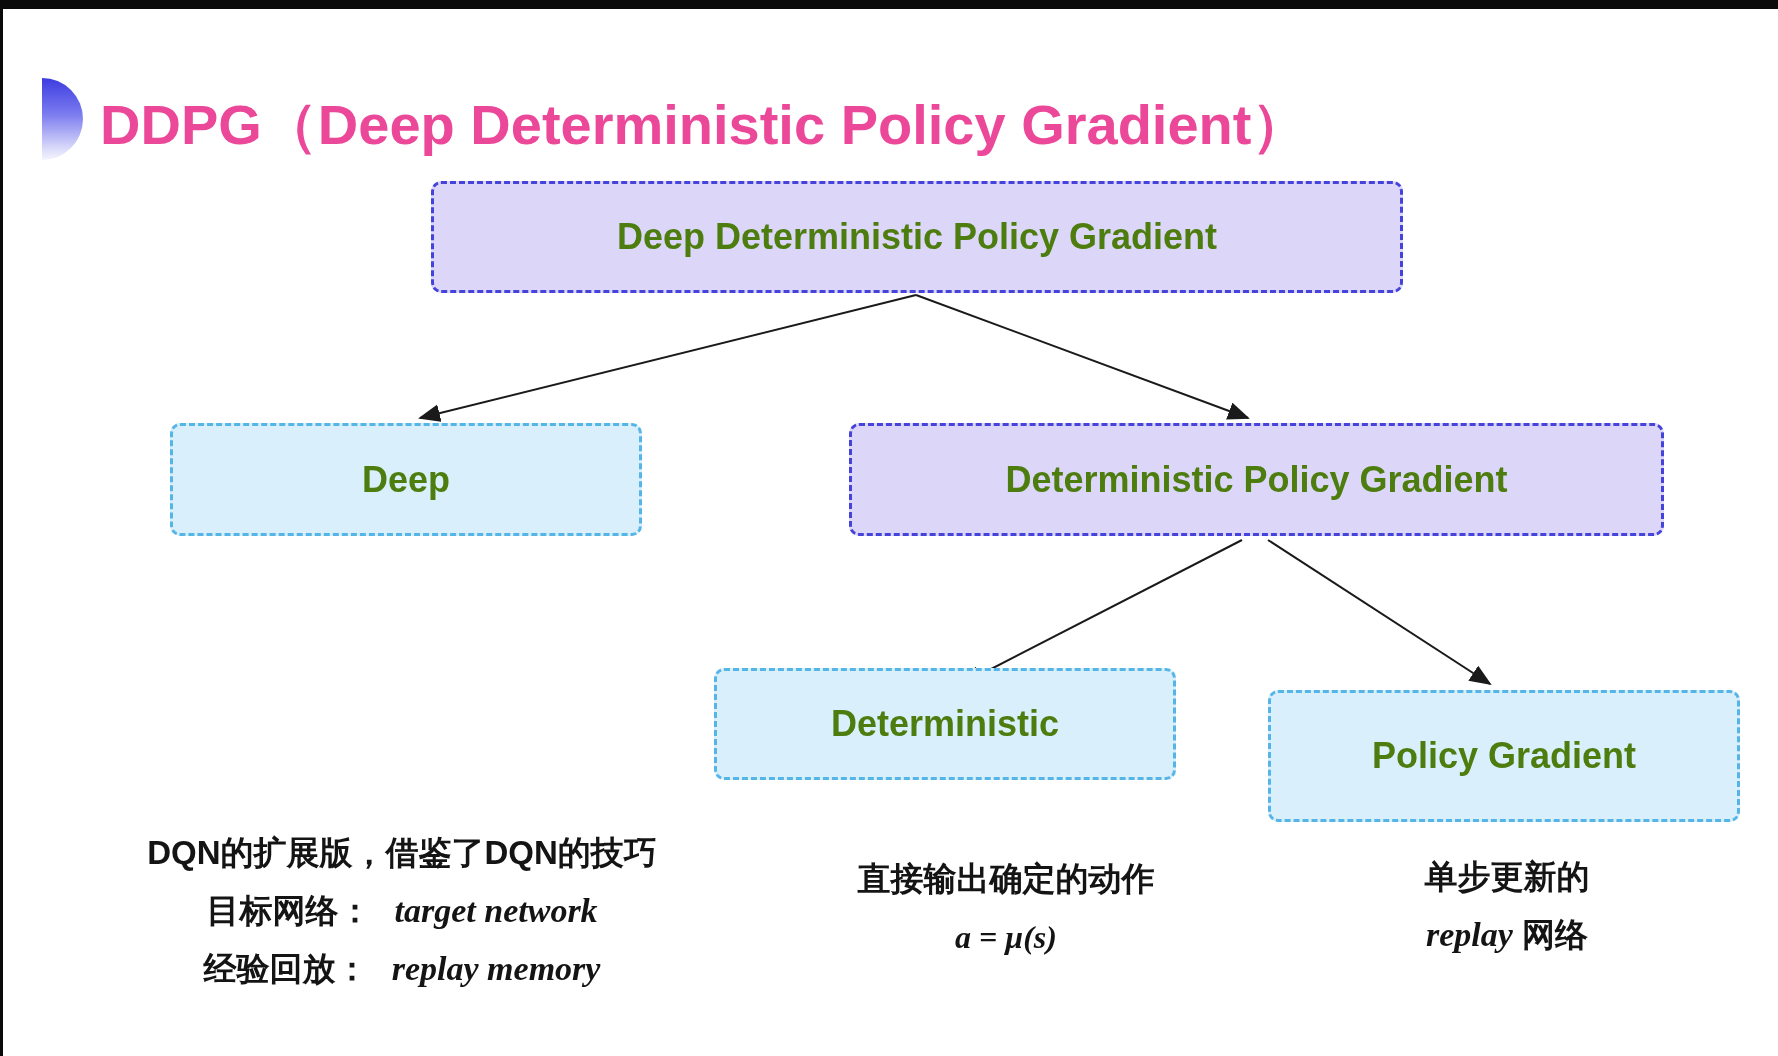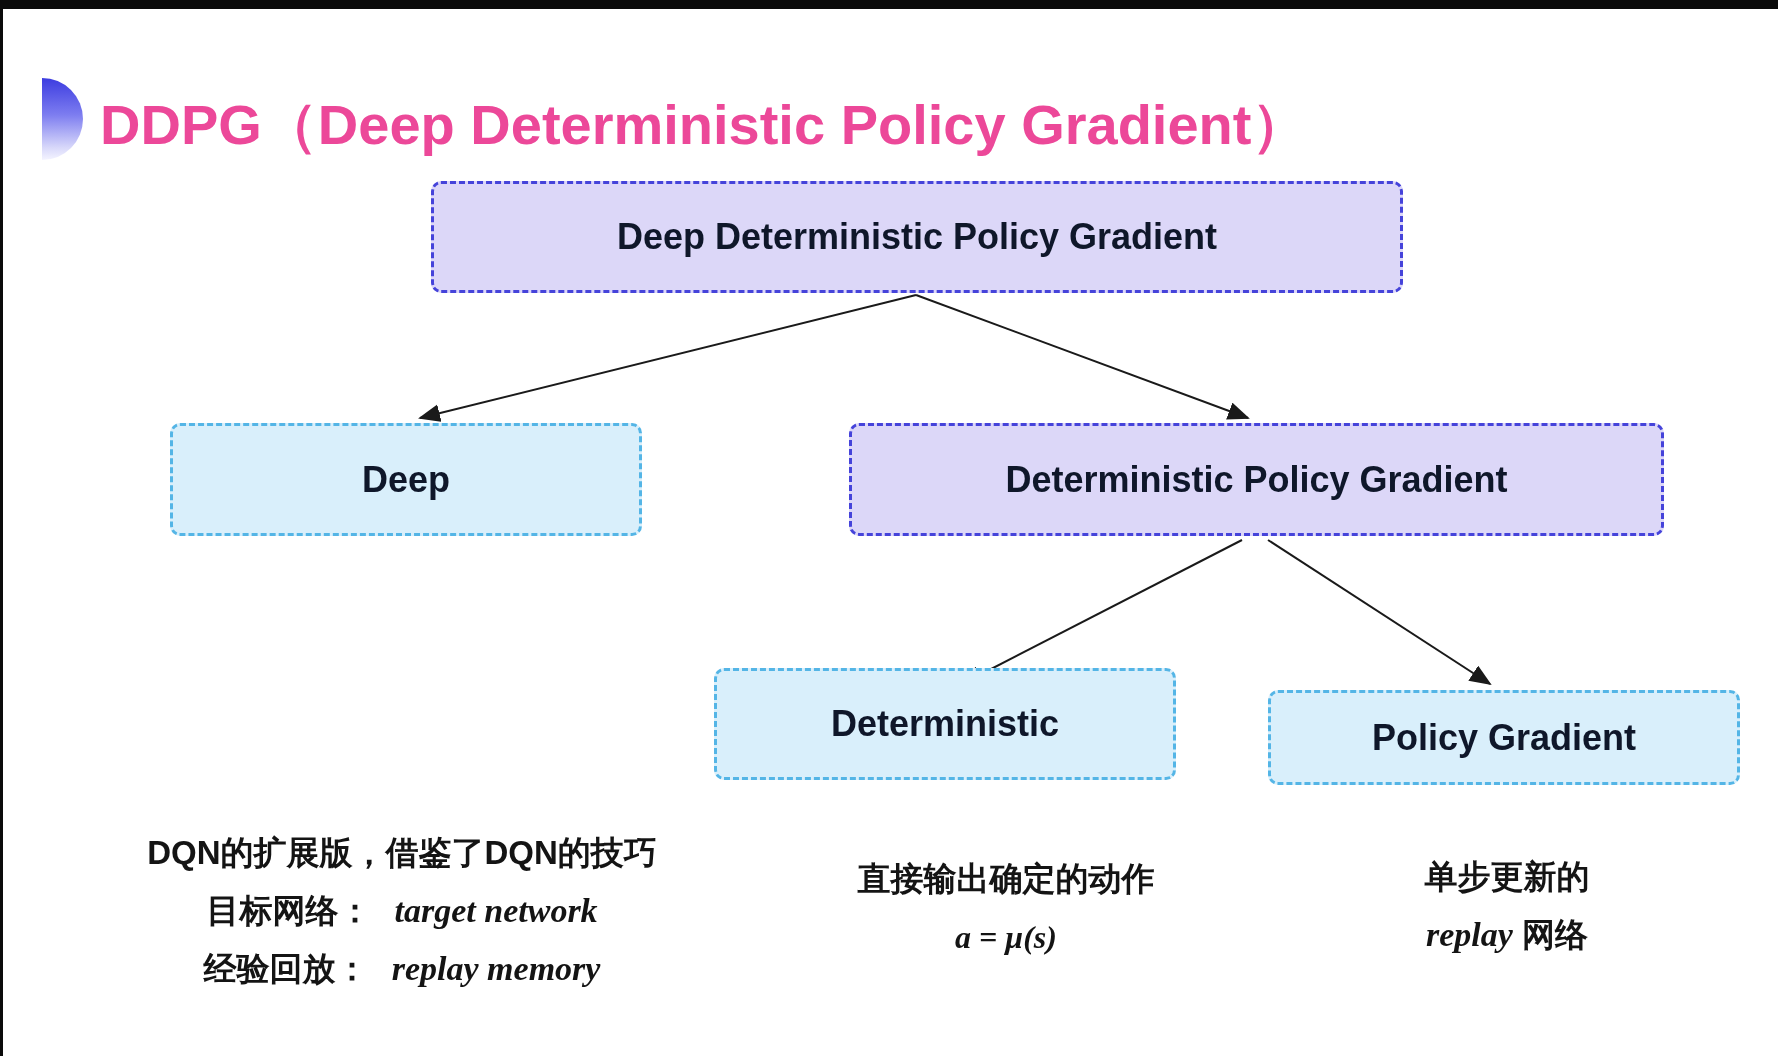--- a/index.html
+++ b/index.html
@@ -44,37 +44,37 @@
     position: absolute; left: 0; top: 0;
     width: 1778px; height: 1056px;
     pointer-events: none;
   }
   .node {
     position: absolute;
     display: flex; align-items: center; justify-content: center;
     border-radius: 10px;
     font-size: 36px;
     font-weight: 600;
-    color: #0f172a;
+    color: #4d7c0f;
     white-space: nowrap;
     box-sizing: border-box;
   }
   .node-purple {
     background: #dcd7f8;
     border: 3px dashed #4543da;
   }
   .node-cyan {
     background: #d9effb;
     border: 3px dashed #54b5e6;
   }
   .node-root { left: 431px; top: 181px; width: 972px; height: 112px; }
   .node-deep { left: 170px; top: 423px; width: 472px; height: 113px; }
   .node-dpg  { left: 849px; top: 423px; width: 815px; height: 113px; }
   .node-det  { left: 714px; top: 668px; width: 462px; height: 112px; }
-  .node-pg   { left: 1268px; top: 690px; width: 472px; height: 95px; }
+  .node-pg   { left: 1268px; top: 690px; width: 472px; height: 132px; }
   .note {
     position: absolute;
     text-align: center;
     font-size: 33px;
     font-weight: 600;
     color: #141414;
     line-height: 46px;
   }
   .note-left   { left: 132px;  top: 830px; width: 540px; }
   .note-middle { left: 816px;  top: 856px; width: 380px; }

